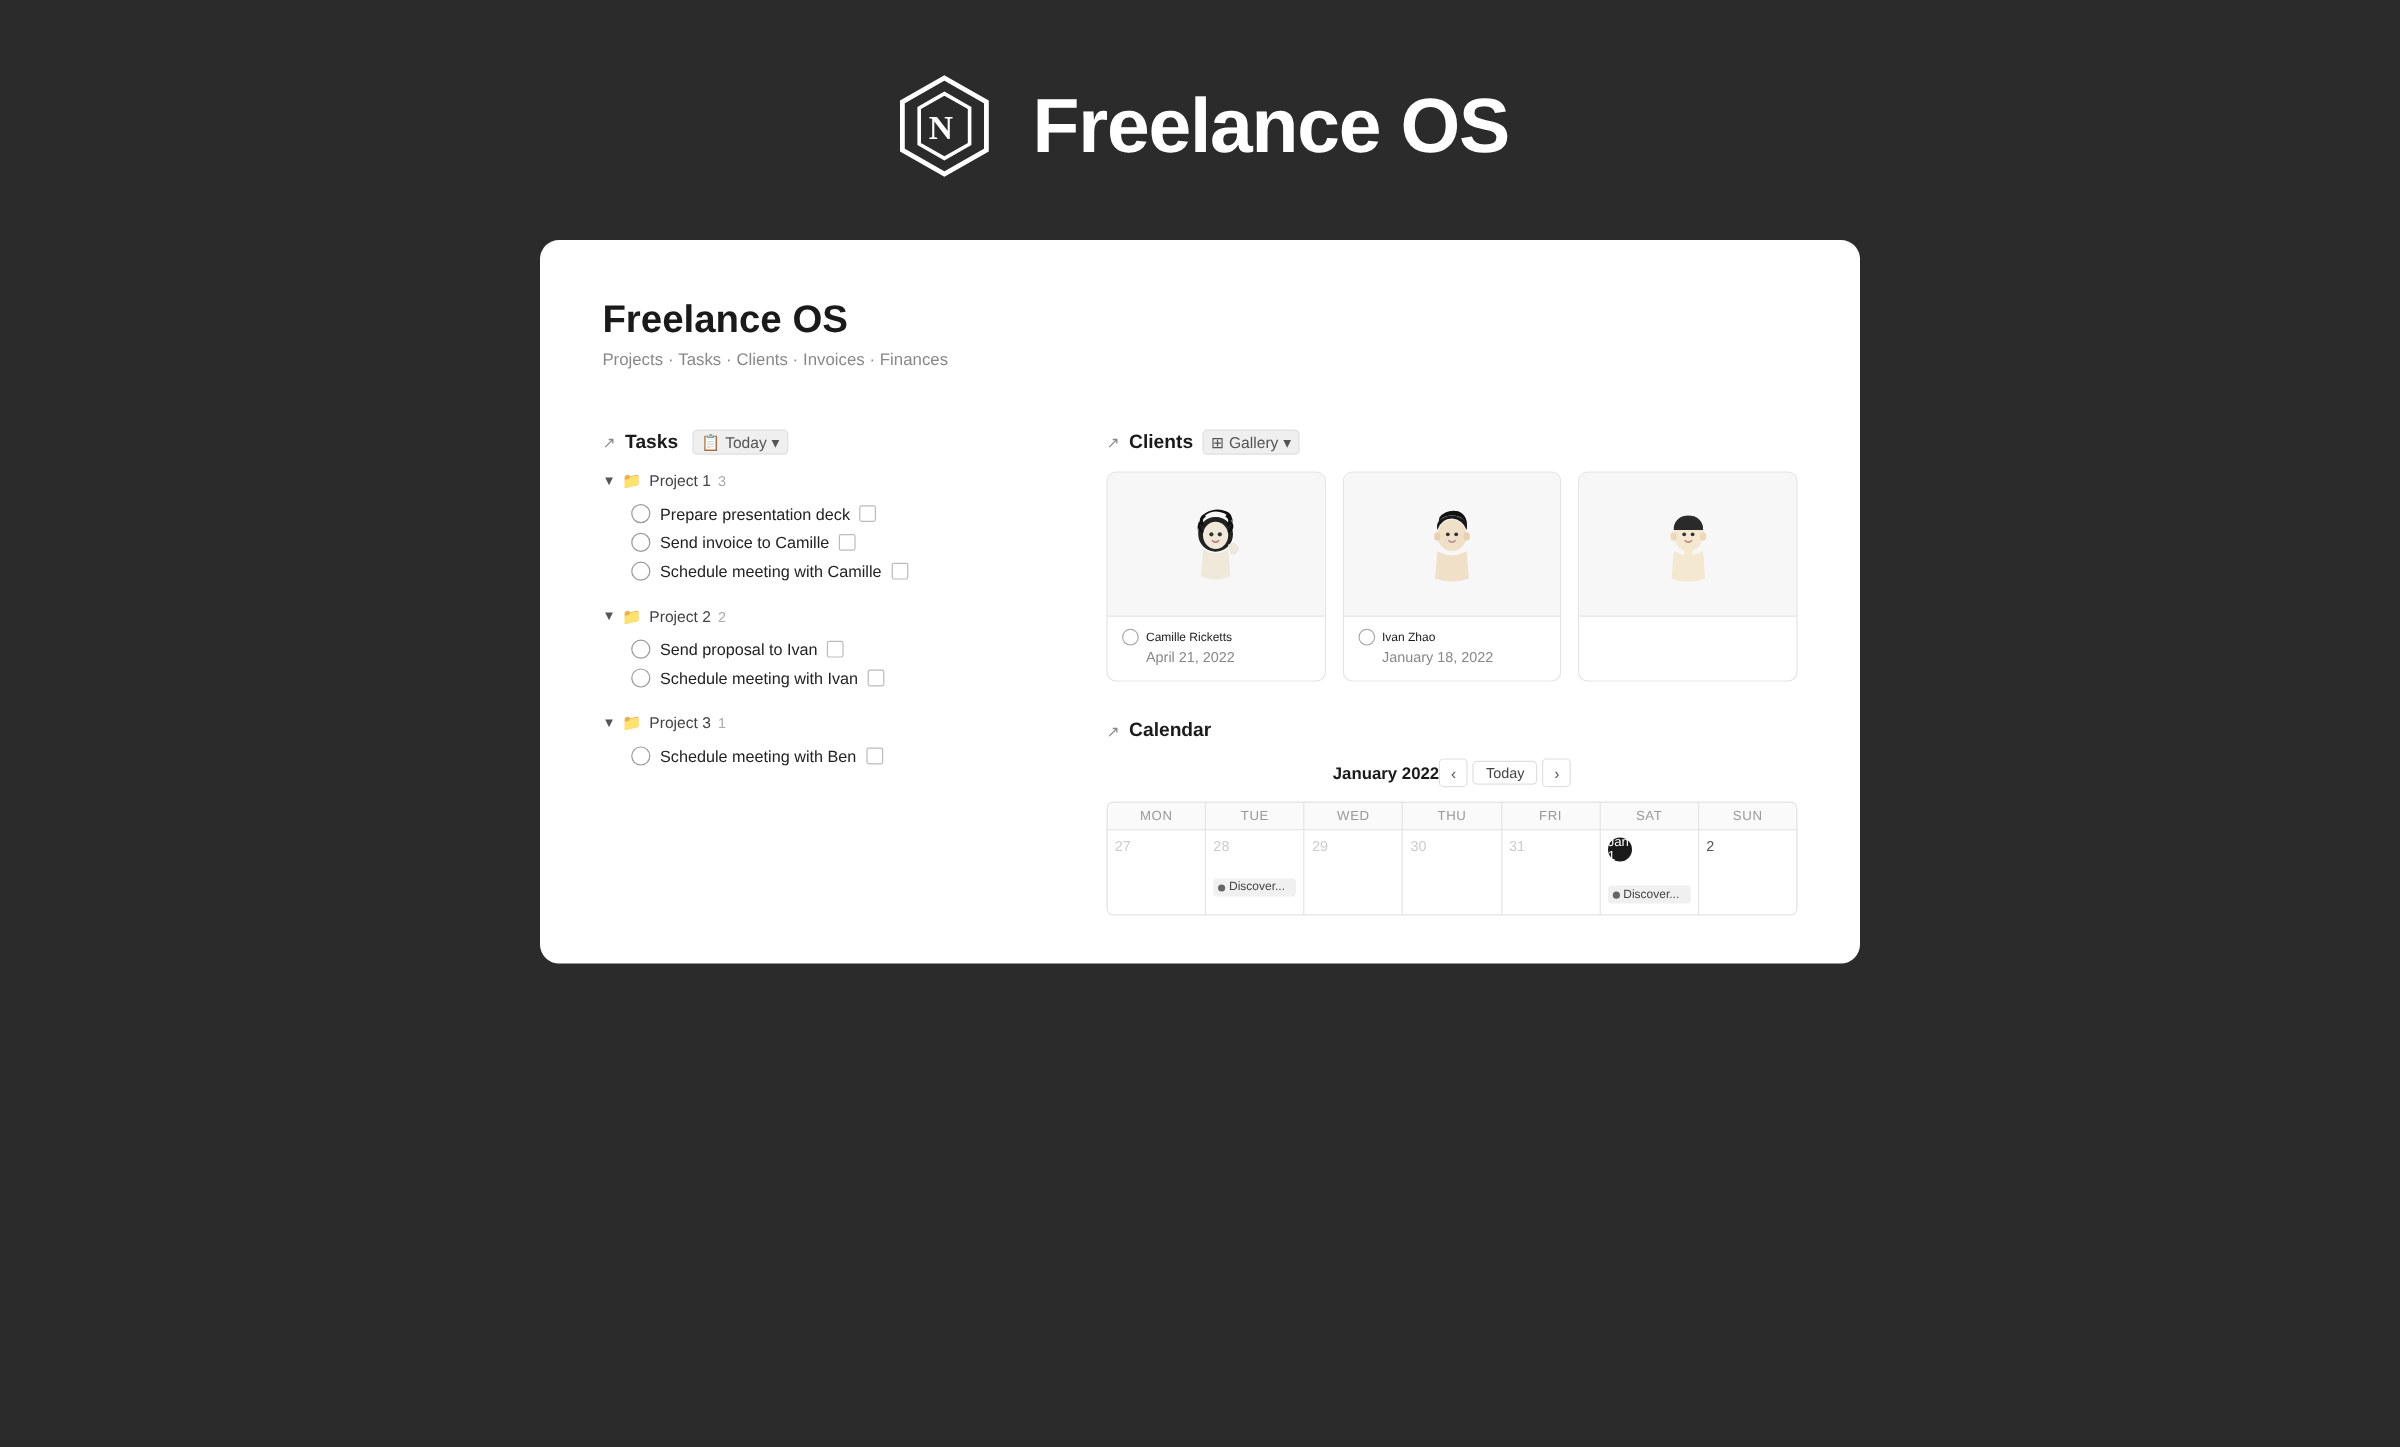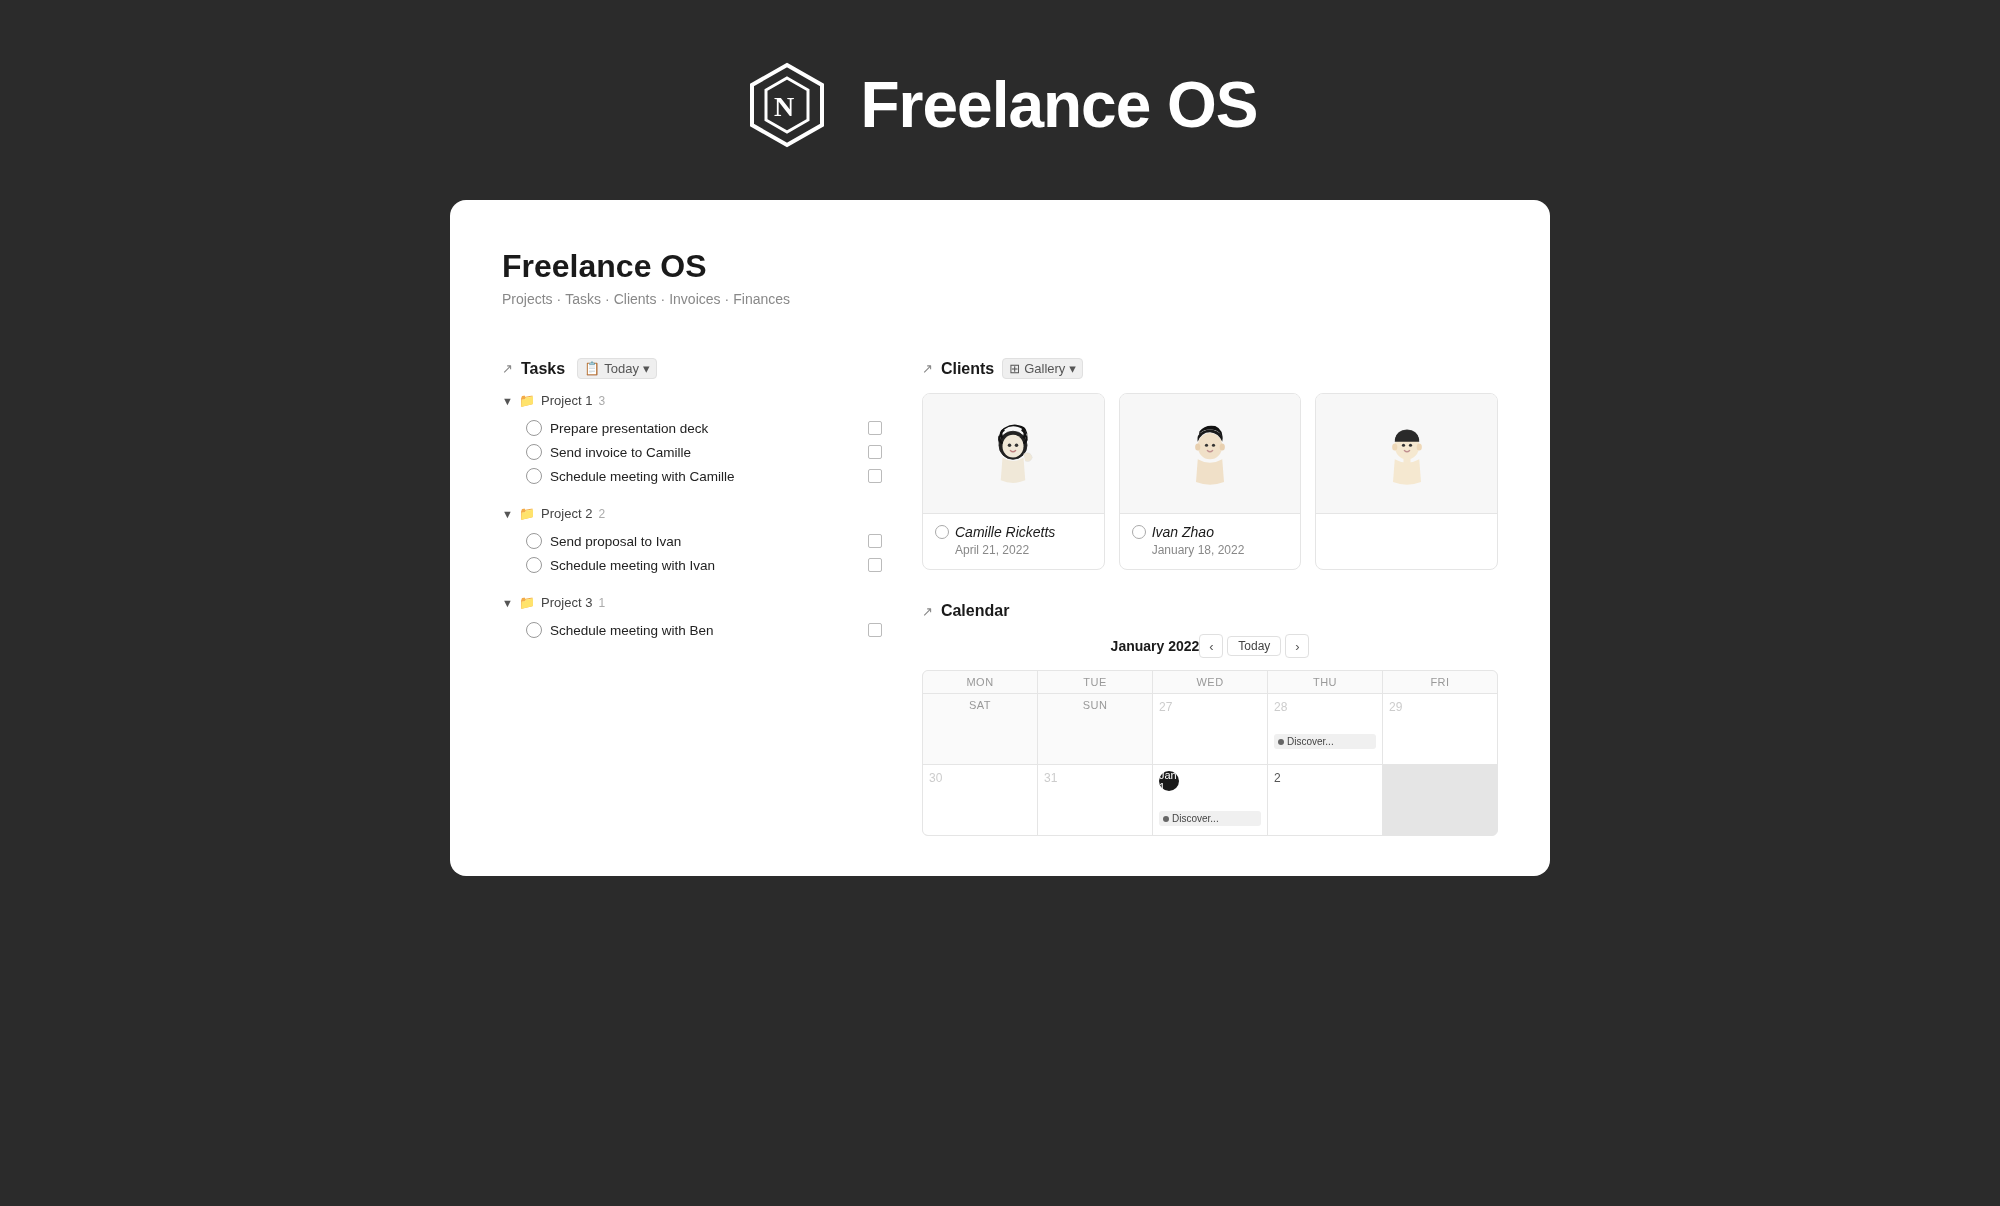--- a/index.html
+++ b/index.html
@@ -129,21 +129,21 @@
       color: #444;
     }
     .group-count {
       font-size: 12px;
       color: #aaa;
     }
 
     .task-item {
       display: flex;
       align-items: center;
-      justify-content: space-between;
+      justify-content: flex-start;
       padding: 4px 0 4px 24px;
       gap: 8px;
     }
     .task-left {
       display: flex;
       align-items: center;
       gap: 8px;
     }
     .task-circle {
       width: 16px;
@@ -214,24 +214,23 @@
       margin-bottom: 3px;
     }
     .client-dot {
       width: 14px;
       height: 14px;
       border-radius: 50%;
       border: 1.5px solid #aaa;
       flex-shrink: 0;
     }
     .client-name {
-      font-size: 14px;
+      font-size: 10px;
       font-weight: 500;
       color: #1a1a1a;
-      font-style: italic;
     }
     .client-date {
       font-size: 12px;
       color: #888;
       padding-left: 20px;
     }
 
     
     .calendar-section {
       margin-top: 4px;
@@ -268,21 +267,21 @@
       border: 1px solid #e0e0e0;
       border-radius: 4px;
       padding: 2px 10px;
       font-size: 12px;
       cursor: pointer;
       color: #444;
     }
 
     .calendar-grid {
       display: grid;
-      grid-template-columns: repeat(5, 1fr);
+      grid-template-columns: repeat(7, 1fr);
       gap: 1px;
       background: #e5e5e5;
       border: 1px solid #e5e5e5;
       border-radius: 6px;
       overflow: hidden;
     }
     .cal-day-header {
       background: #fafafa;
       text-align: center;
       font-size: 11px;

